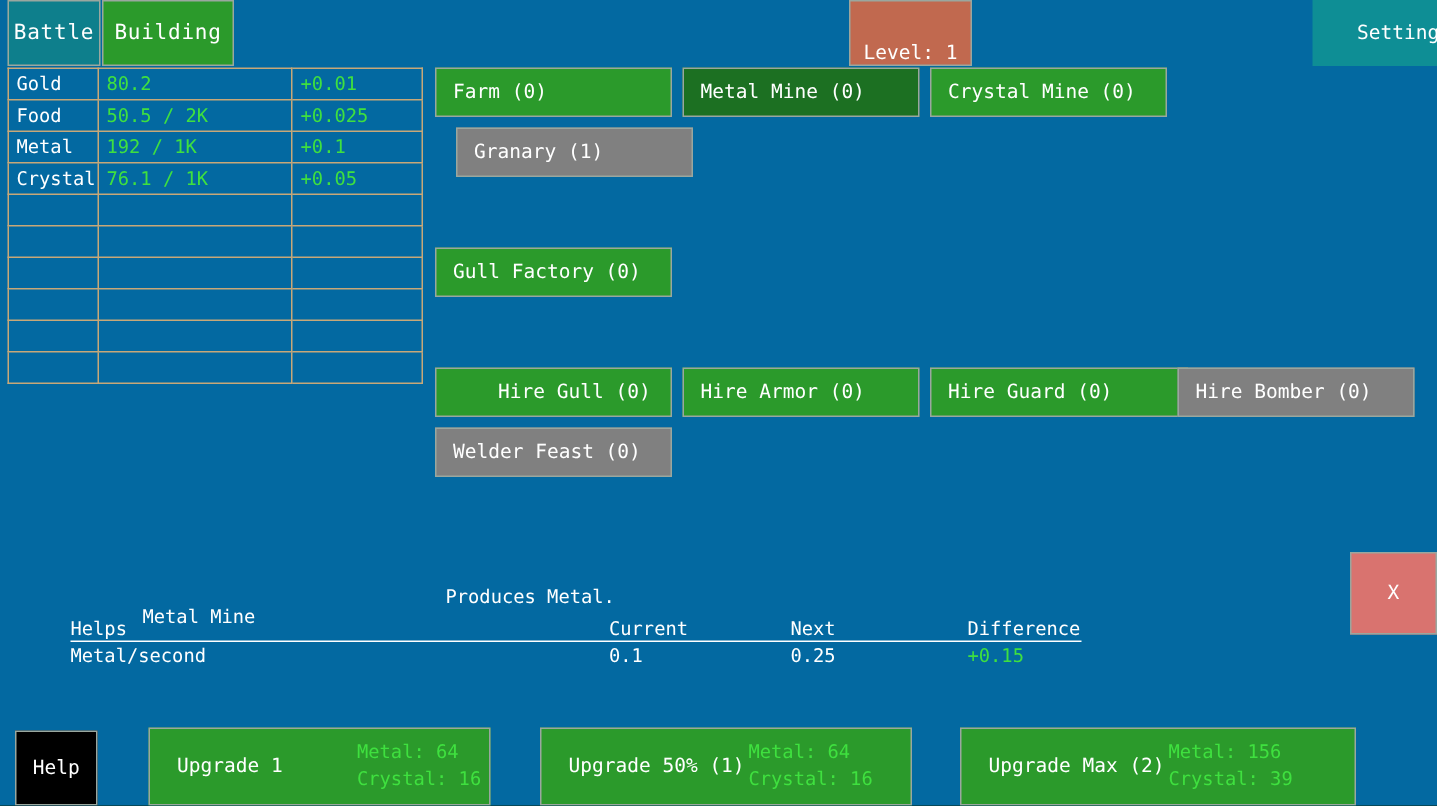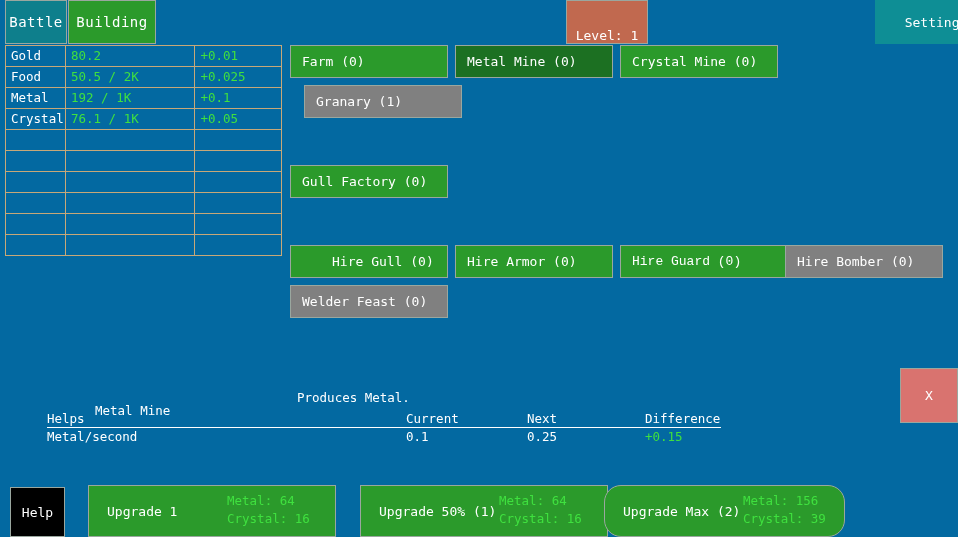--- a/index.html
+++ b/index.html
@@ -224,25 +224,25 @@
   }
   .up-costs {
     position: absolute;
     top: 6px;
     color: #3fe03f;
     font-size: 12.5px;
     line-height: 18px;
     white-space: nowrap;
   }
 
-  .upg-1   { left: 88px; width: 248px; padding-left: 32px; }
+  .upg-1   { left: 99px; width: 228px; padding-left: 32px; }
   .upg-1 .up-costs { left: 138px; }
   .upg-50  { left: 360px; width: 248px; }
   .upg-50 .up-costs { left: 138px; }
-  .upg-max { left: 604px; width: 241px; border-radius: 17px; }
+  .upg-max { left: 640px; width: 264px; }
   .upg-max .up-costs { left: 138px; }
 </style>
 </head>
 <body>
 
 <div id="app">
 
   <div class="topbar">
     <div class="tab tab-battle">
       <span>Battle</span>
@@ -337,21 +337,21 @@
   </div>
 
   <div class="btn btn-green" style="left:290px; top:245px; width:158px; height:33px;padding-left:41px;">
     <span>Hire Gull (0)</span>
   </div>
 
   <div class="btn btn-green" style="left:455px; top:245px; width:158px; height:33px;">
     <span>Hire Armor (0)</span>
   </div>
 
-  <div class="btn btn-green" style="left:620px; top:245px; width:172px; height:33px;font-family:Liberation Mono, monospace;">
+  <div class="btn btn-green" style="left:620px; top:245px; width:172px; height:33px;">
     <span>Hire Guard (0)</span>
   </div>
 
   <div class="btn btn-gray" style="left:785px; top:245px; width:158px; height:33px;">
     <span>Hire Bomber (0)</span>
     <div class="progress-track">
       <div class="progress-fill" id="pf-bomber" style="width: 85%;"></div>
     </div>
   </div>
 

